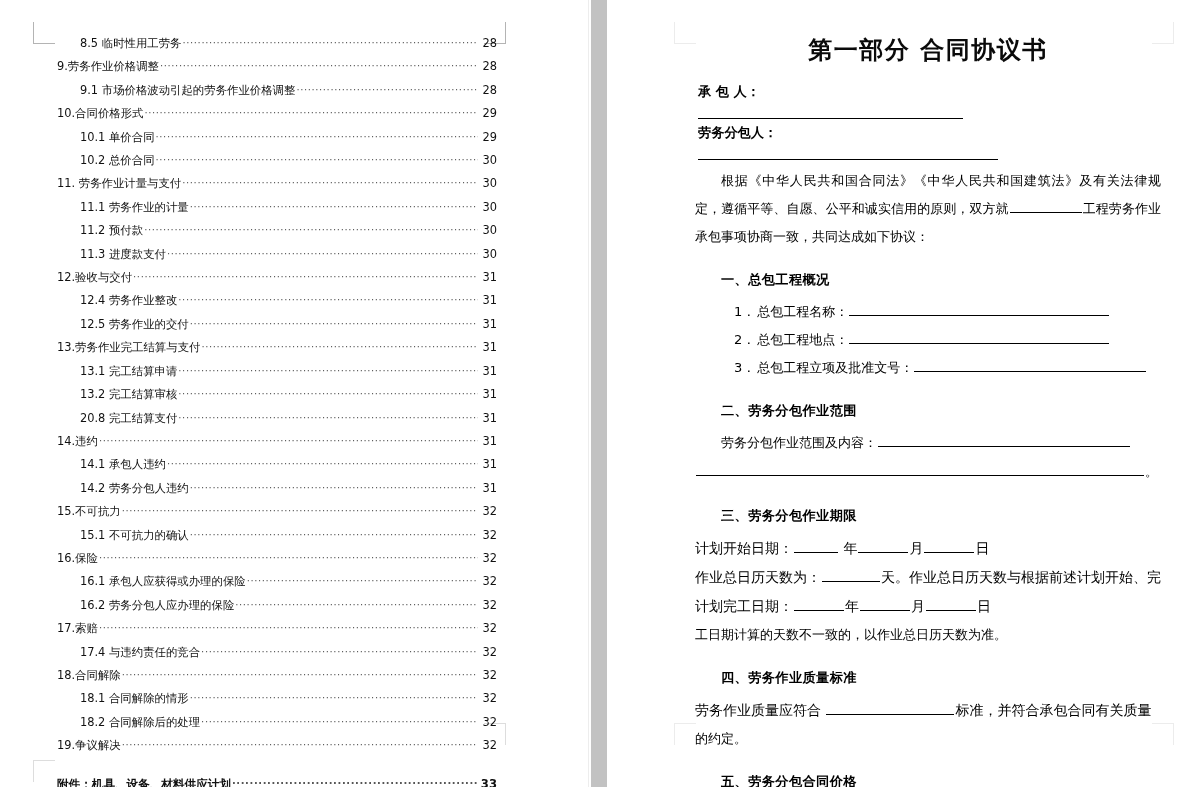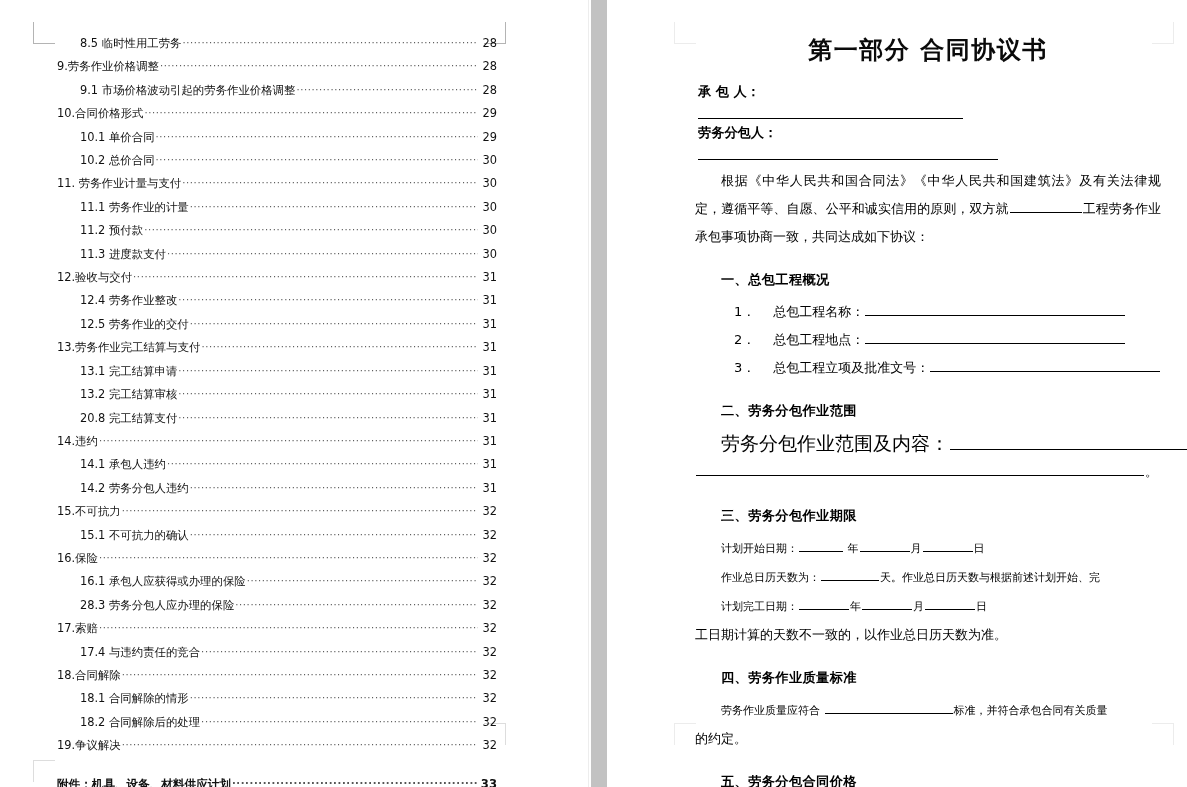--- a/index.html
+++ b/index.html
@@ -167,55 +167,54 @@
 
   .item {
     font-size: 13px;
     line-height: 28px;
     margin-left: 39px;
     white-space: nowrap;
     display: flex;
     align-items: baseline;
   }
   .item .num { flex: 0 0 auto; margin-right: 2px; }
-  .item .lbl { flex: 0 0 auto; margin-left: 16px; }
+  .item .lbl { flex: 0 0 auto; }
 
   .inline-rule {
     display: inline-block;
     border-bottom: 1px solid #000;
     height: 12px;
     vertical-align: baseline;
     margin: 0 1px;
   }
   .u-260 { width: 260px; }
   .u-250 { width: 252px; }
   .u-232 { width: 232px; }
   .u-150 { width: 152px; }
   .u-128 { width: 128px; }
   .u-72  { width: 72px; }
   .u-58  { width: 58px; }
   .u-50  { width: 50px; }
   .u-44  { width: 44px; }
 
   .scope-line {
-    font-size: 19px;
+    font-size: 13px;
     line-height: 28px;
     margin-left: 26px;
     white-space: nowrap;
   }
   .scope-cont {
     font-size: 13px;
     line-height: 30px;
     margin-left: 0px;
     white-space: nowrap;
   }
   .date-line {
-    font-size: 11px;
+    font-size: 14px;
     line-height: 29px;
-    margin-left: 26px;
     white-space: nowrap;
   }
 </style>
 </head>
 <body>
 
 <div class="viewer">
 
   <div class="gutter-edge-l"></div>
   <div class="gutter"></div>
@@ -379,21 +378,21 @@
         <span class="t-page">32</span>
       </div>
 
       <div class="toc-row lvl2">
         <span class="t-text">16.1  承包人应获得或办理的保险</span>
         <span class="t-dots">·······························································································································</span>
         <span class="t-page">32</span>
       </div>
 
       <div class="toc-row lvl2">
-        <span class="t-text">28.3  劳务分包人应办理的保险</span>
+        <span class="t-text">16.2  劳务分包人应办理的保险</span>
         <span class="t-dots">·······························································································································</span>
         <span class="t-page">32</span>
       </div>
 
       <div class="toc-row">
         <span class="t-text">17.索赔</span>
         <span class="t-dots">·······························································································································</span>
         <span class="t-page">32</span>
       </div>
 

